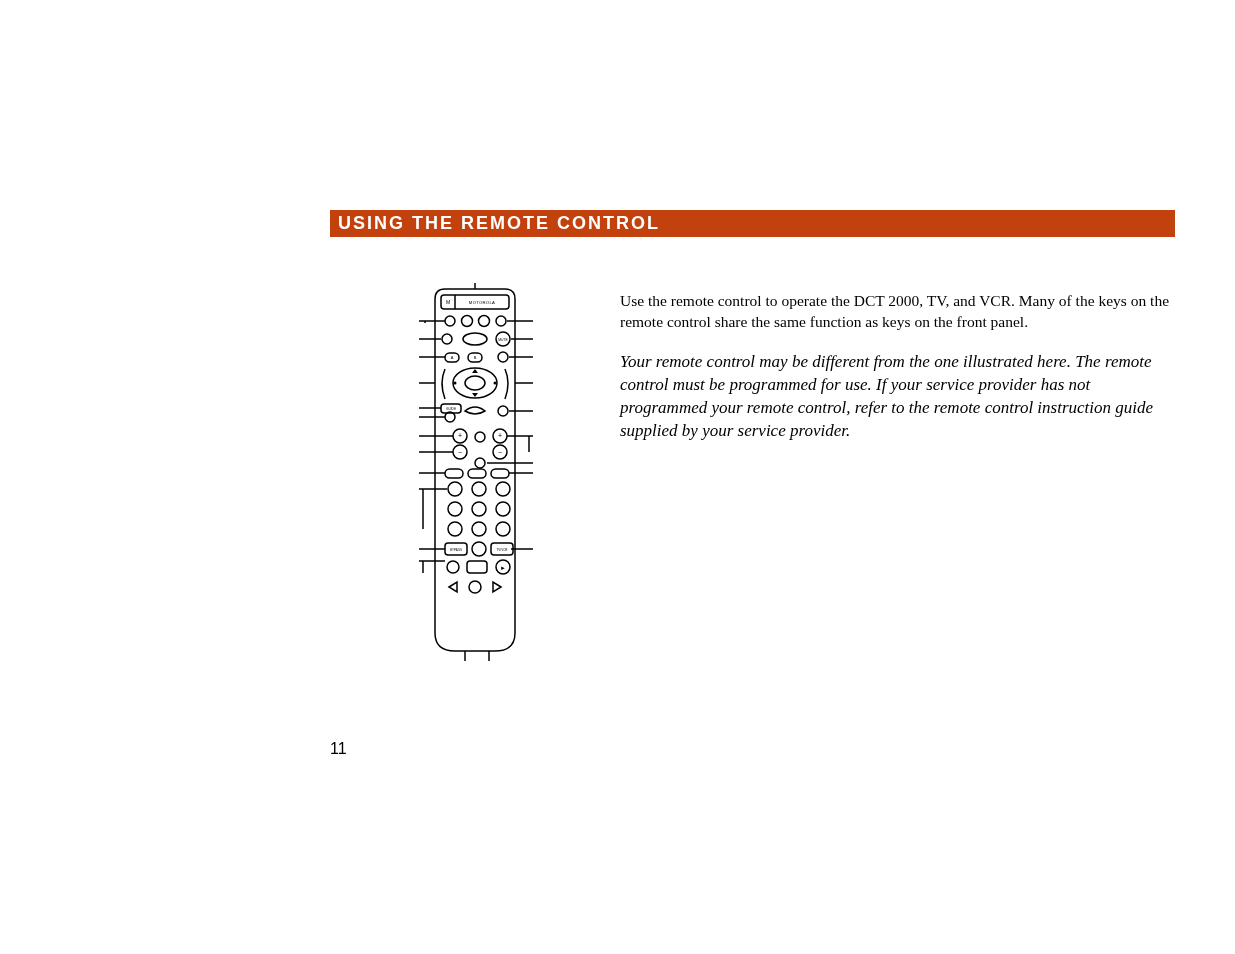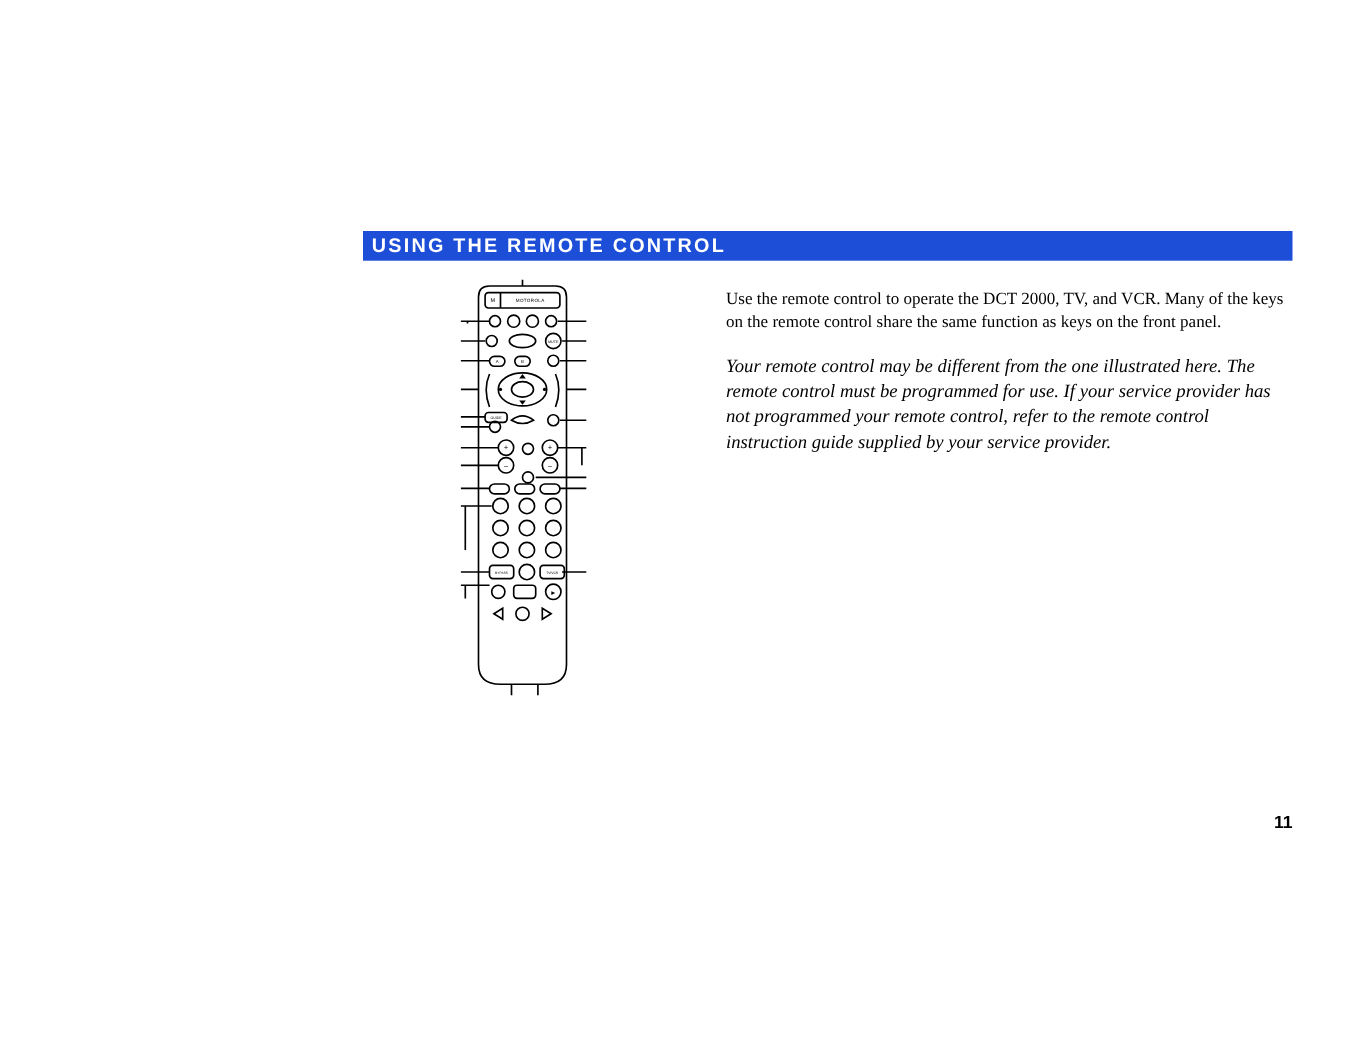--- a/index.html
+++ b/index.html
@@ -11,32 +11,31 @@
     color: #000;
     position: relative;
   }
   .page {
     position: absolute;
     left: 330px;
     top: 210px;
     width: 845px;
   }
   .section-bar {
-    background: #1d4ed8;
+    background: #c2410c;
     color: #fff;
     font-family: Arial, Helvetica, sans-serif;
     font-weight: 900;
     font-size: 18px;
     letter-spacing: 2px;
     padding: 3px 10px 3px 8px;
-    margin-bottom: 17px;
+    margin-bottom: 46px;
   }
   .content-row {
     display: flex;
-    gap: 40px;
     align-items: flex-start;
   }
   .remote-col {
     flex: 0 0 290px;
     display: flex;
     justify-content: center;
   }
   .text-col {
     flex: 1;
     padding-top: 8px;
@@ -49,23 +48,23 @@
   .italic-note {
     font-style: italic;
     font-size: 17px;
     line-height: 1.35;
   }
   .page-number {
     position: absolute;
     left: 0;
     top: 530px;
     width: 845px;
-    text-align: right;
+    text-align: left;
     font-family: Arial, Helvetica, sans-serif;
-    font-weight: 700;
+    font-weight: 400;
     font-size: 16px;
   }
   
   .remote-svg { display: block; }
 </style>
 </head>
 <body>
 
 <div class="page">
   <div class="section-bar">

